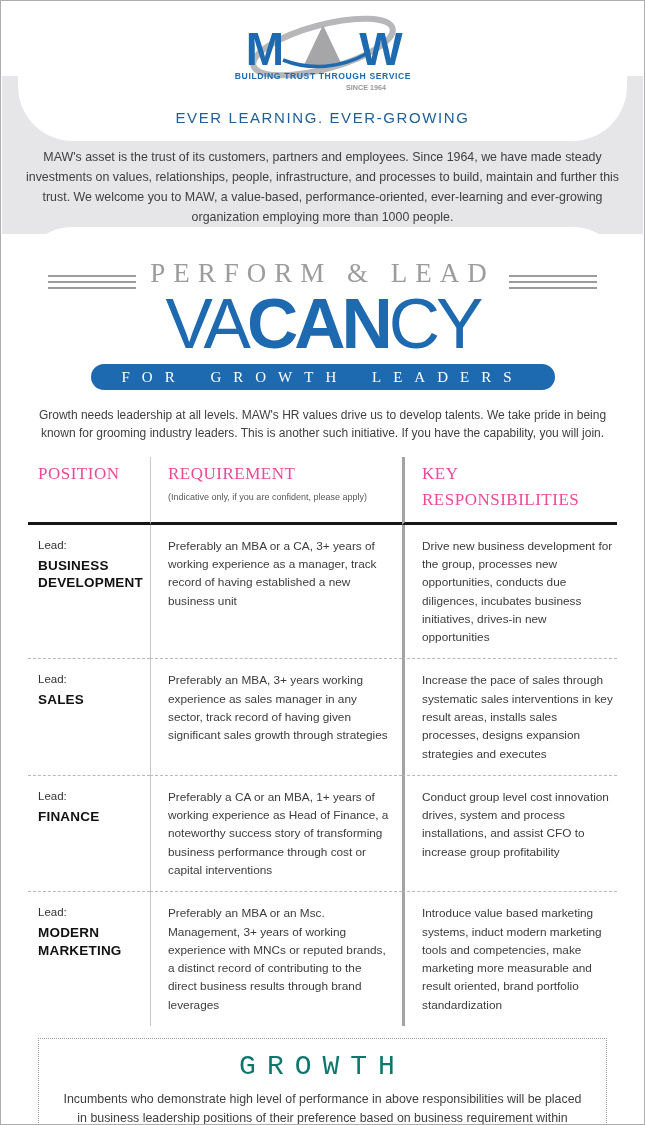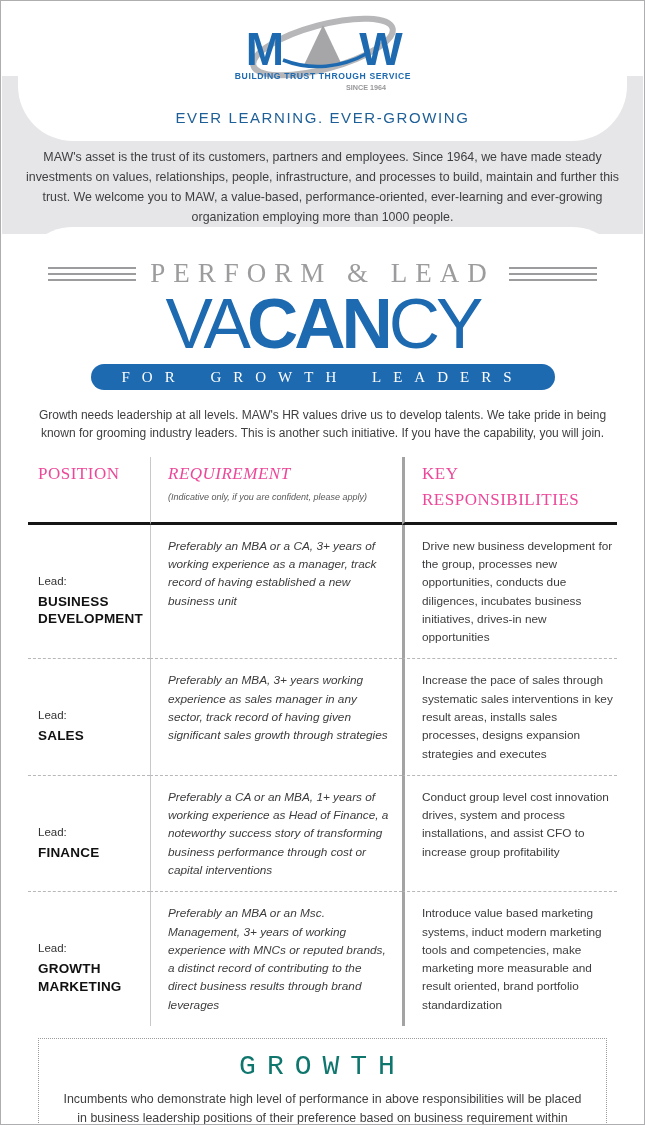--- a/index.html
+++ b/index.html
@@ -29,21 +29,21 @@
   }
   .main-card {
     position:relative; z-index:1; margin:0 17px; background:#fff;
     border-radius:55px 55px 0 0; padding-top:26px; min-height:860px;
   }
   .kicker {
     text-align:center; font-family:"Liberation Serif", serif;
     font-size:13.5px; letter-spacing:6px; color:#8d8d8f;
   }
   .title-row {
-    margin-top:5px; display:flex; align-items:center; justify-content:center; gap:14px;
+    margin-top:5px; display:flex; align-items:flex-end; justify-content:center; gap:14px;
   }
   .lines3 { width:88px; display:flex; flex-direction:column; gap:4px; }
   .lines3 span { display:block; height:2px; background:#9c9c9e; }
   .perform-lead {
     font-family:"Liberation Serif", serif; font-size:27px; letter-spacing:8px;
     color:#9c9c9e;
   }
   .wordmark {
     margin-top:4px; text-align:center; color:#1e6ab1; font-size:71px;
     line-height:0.88; letter-spacing:-4px; white-space:nowrap;
@@ -59,30 +59,30 @@
   .lead-para {
     margin:12px auto 0; max-width:586px; text-align:center;
     font-size:12px; line-height:1.55; color:#3f3f41;
   }
   .jobs-table {
     margin:14px 10px 0; display:grid;
     grid-template-columns:122px 252px 1fr;
   }
   .cell { font-size:11.8px; line-height:1.55; color:#3c3c3e; }
   .c1 { padding:12px 6px 12px 10px; }
-  .c2 { padding:12px 12px 12px 17px; border-left:1px solid #c9c9cb;font-style:italic; }
+  .c2 { padding:12px 12px 12px 17px; border-left:1px solid #c9c9cb; }
   .c3 { padding:12px 4px 12px 17px; border-left:3px solid #a3a3a3; }
   .hcell { padding-top:4px; padding-bottom:8px; border-bottom:3px solid #161616; }
   .hname {
     font-family:"Liberation Serif", serif; color:#ec4899; font-size:17px;
     letter-spacing:0.5px;
   }
   .hnote { margin-top:4px; font-size:9px; color:#58585a; }
   .rsep { border-bottom:1px dashed #b8b8ba; }
-  .pos-prefix { font-size:11.5px; color:#333;margin-top:36px; }
+  .pos-prefix { font-size:11.5px; color:#333; }
   .pos-name {
     margin-top:2px; font-weight:700; font-size:13.5px; color:#111;
     line-height:1.3; letter-spacing:0.2px;
   }
   .growth-box {
     margin:12px 20px 0; border:1.5px dotted #9b9b9d;
   }
   .growth-top { padding:12px 24px 12px; }
   .growth-title {
     text-align:center; font-family:Liberation Mono, monospace; color:#0f766e;
@@ -169,21 +169,21 @@
 
       <div class="cell c1 rsep">
         <div class="pos-prefix">Lead:</div>
         <div class="pos-name">FINANCE</div>
       </div>
       <div class="cell c2 rsep">Preferably a CA or an MBA, 1+ years of working experience as Head of Finance, a noteworthy success story of transforming business performance through cost or capital interventions</div>
       <div class="cell c3 rsep">Conduct group level cost innovation drives, system and process installations, and assist CFO to increase group profitability</div>
 
       <div class="cell c1">
         <div class="pos-prefix">Lead:</div>
-        <div class="pos-name">GROWTH MARKETING</div>
+        <div class="pos-name">MODERN MARKETING</div>
       </div>
       <div class="cell c2">Preferably an MBA or an Msc. Management, 3+ years of working experience with MNCs or reputed brands, a distinct record of contributing to the direct business results through brand leverages</div>
       <div class="cell c3">Introduce value based marketing systems, induct modern marketing tools and competencies, make marketing more measurable and result oriented, brand portfolio standardization</div>
     </div>
 
     <div class="growth-box">
       <div class="growth-top">
         <div class="growth-title">GROWTH</div>
         <p class="growth-text">Incumbents who demonstrate high level of performance in above responsibilities will be placed in business leadership positions of their preference based on business requirement within 2021.</p>
       </div>

